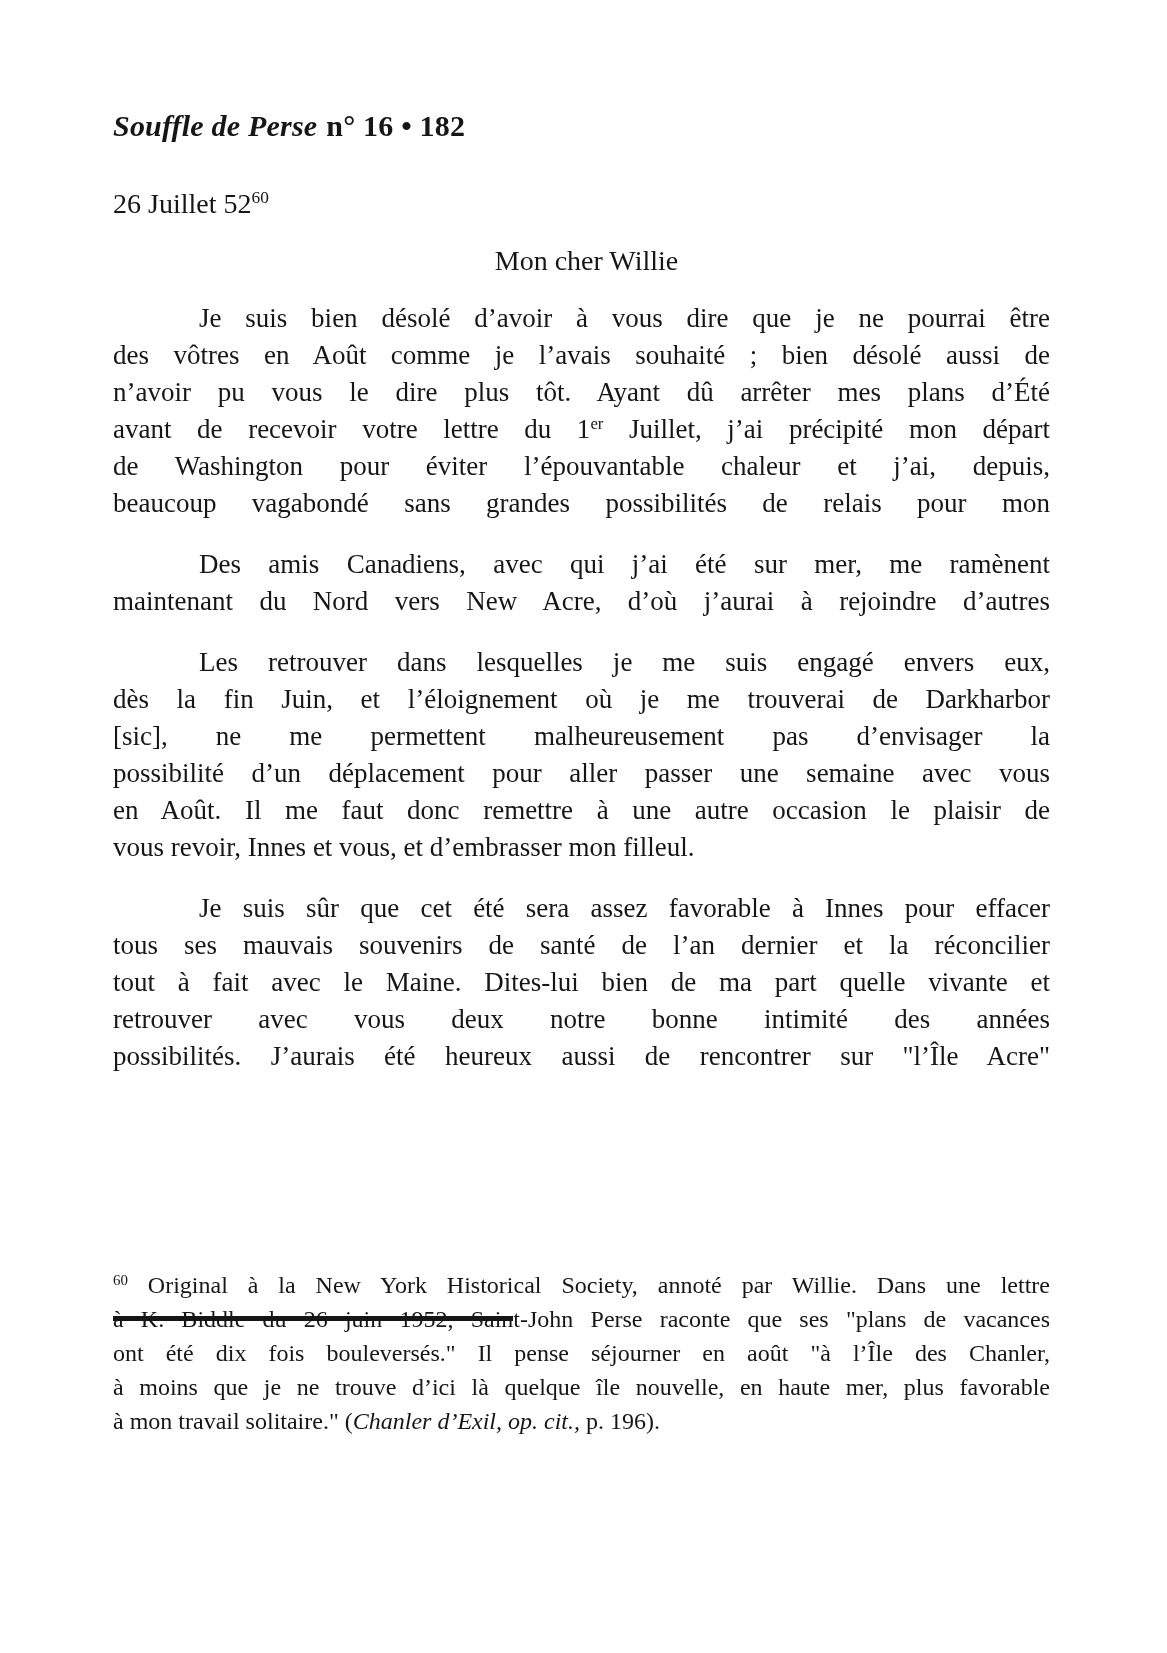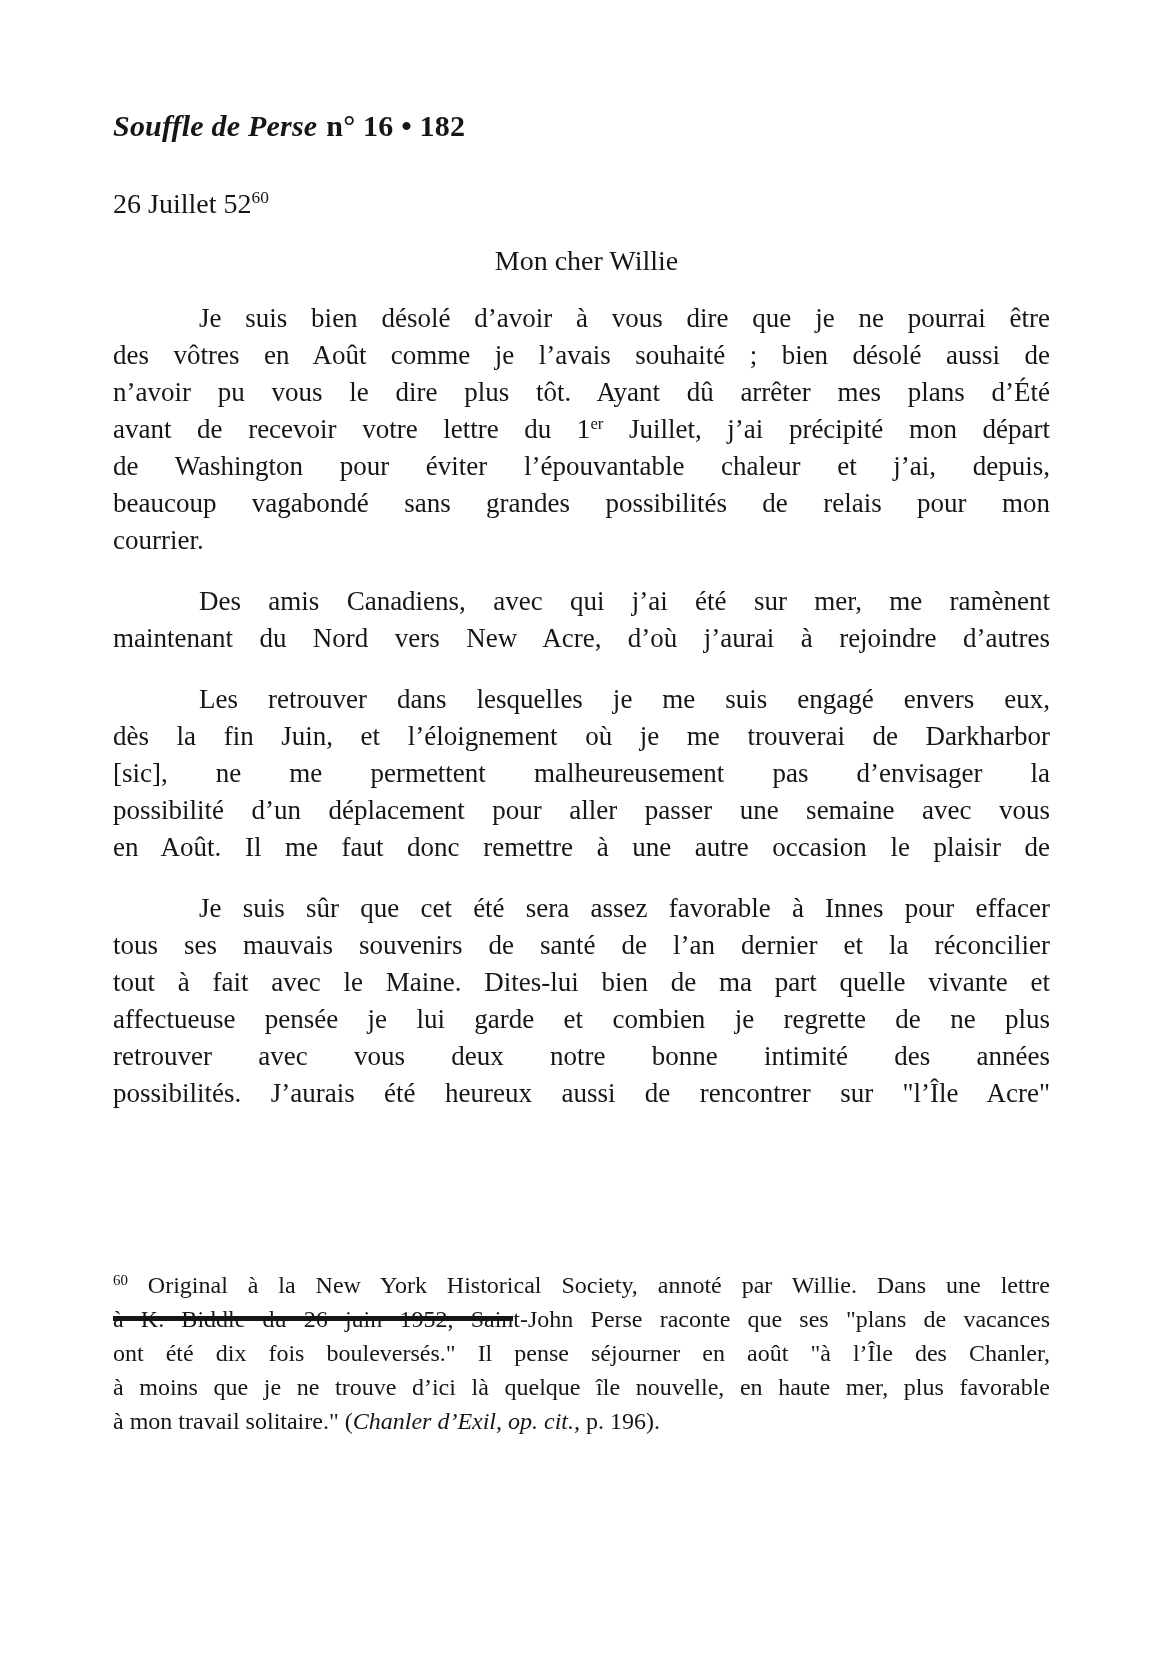--- a/index.html
+++ b/index.html
@@ -118,38 +118,37 @@
   <div class="salutation">Mon cher Willie</div>
 
   <main class="letter-body" id="letter-body">
       <div class="paragraph">
         <div class="line indent">Je suis bien désolé d’avoir à vous dire que je ne pourrai être</div>
         <div class="line">des vôtres en Août comme je l’avais souhaité ; bien désolé aussi de</div>
         <div class="line">n’avoir pu vous le dire plus tôt. Ayant dû arrêter mes plans d’Été</div>
         <div class="line">avant de recevoir votre lettre du 1<sup>er</sup> Juillet, j’ai précipité mon départ</div>
         <div class="line">de Washington pour éviter l’épouvantable chaleur et j’ai, depuis,</div>
         <div class="line">beaucoup vagabondé sans grandes possibilités de relais pour mon</div>
-        <div class="line last">courrier.</div>
       </div>
       <div class="paragraph">
         <div class="line indent">Des amis Canadiens, avec qui j’ai été sur mer, me ramènent</div>
         <div class="line">maintenant du Nord vers New Acre, d’où j’aurai à rejoindre d’autres</div>
       </div>
       <div class="paragraph">
         <div class="line indent">Les retrouver dans lesquelles je me suis engagé envers eux,</div>
         <div class="line">dès la fin Juin, et l’éloignement où je me trouverai de Darkharbor</div>
         <div class="line">[sic], ne me permettent malheureusement pas d’envisager la</div>
         <div class="line">possibilité d’un déplacement pour aller passer une semaine avec vous</div>
         <div class="line">en Août. Il me faut donc remettre à une autre occasion le plaisir de</div>
+        <div class="line last">vous revoir, Innes et vous, et d’embrasser mon filleul.</div>
       </div>
       <div class="paragraph">
         <div class="line indent">Je suis sûr que cet été sera assez favorable à Innes pour effacer</div>
         <div class="line">tous ses mauvais souvenirs de santé de l’an dernier et la réconcilier</div>
         <div class="line">tout à fait avec le Maine. Dites-lui bien de ma part quelle vivante et</div>
-        <div class="line">affectueuse pensée je lui garde et combien je regrette de ne plus</div>
         <div class="line">retrouver avec vous deux notre bonne intimité des années</div>
         <div class="line">possibilités. J’aurais été heureux aussi de rencontrer sur "l’Île Acre"</div>
       </div>
     </main>
 
   <div class="footnote-sep"></div>
 
   <div class="footnote" id="footnote">
       <div class="fn-line"><sup>60</sup> Original à la New York Historical Society, annoté par Willie. Dans une lettre</div>
       <div class="fn-line">à K. Biddle du 26 juin 1952, Saint-John Perse raconte que ses "plans de vacances</div>

